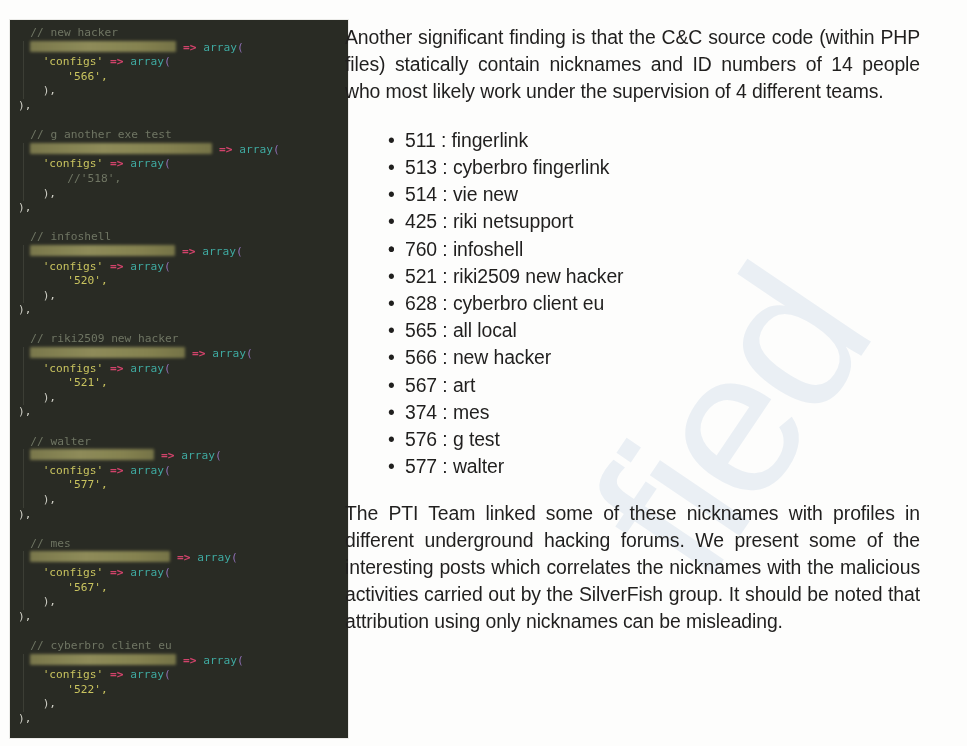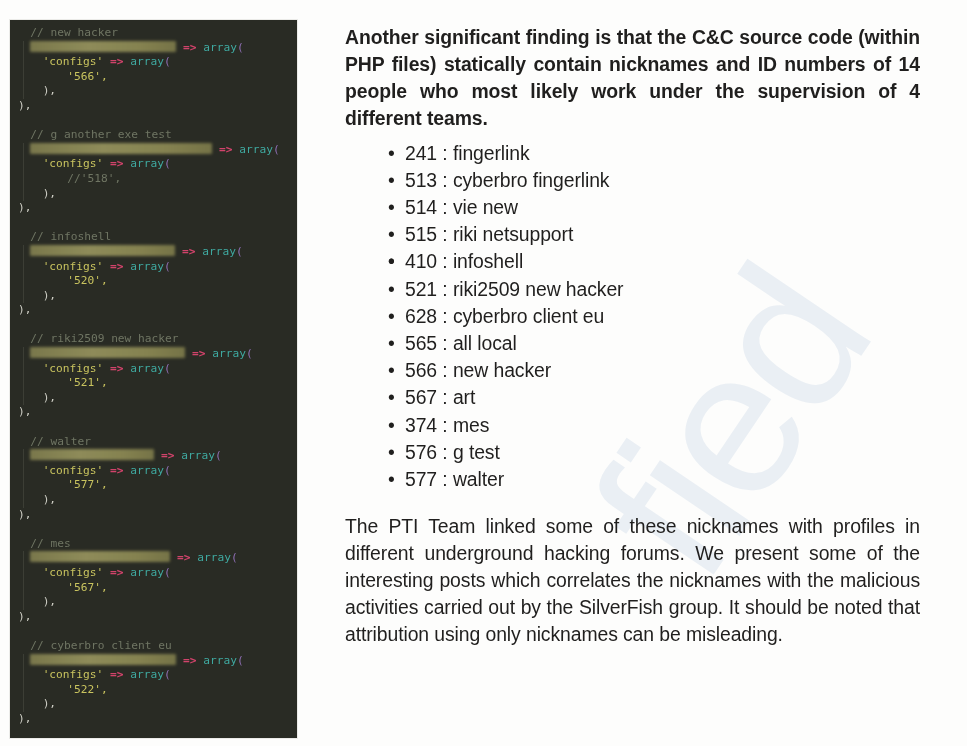--- a/index.html
+++ b/index.html
@@ -48,21 +48,21 @@
     width: 967px;
     height: 746px;
     z-index: 1;
   }
 
   
   #code-panel {
     position: absolute;
     left: 10px;
     top: 20px;
-    width: 287px;
+    width: 338px;
     height: 718px;
     background: #292b24;
     box-sizing: border-box;
     padding: 6px 12px 0 0;
     overflow: hidden;
     box-shadow: 0 0 0 1px #ebebe8;
   }
   .code-block {
     position: relative;
     padding: 0 0 0 8px;
@@ -112,21 +112,21 @@
   }
   .para {
     font-family: "Liberation Sans", sans-serif;
     font-size: 19.4px;
     line-height: 26.9px;
     color: #201f1e;
     text-align: justify;
     margin: 0;
     letter-spacing: -0.1px;
   }
-  #para-intro { margin-bottom: 8px; font-weight: bold; }
+  #para-intro { margin-bottom: 22px; }
   #nick-list {
     list-style: none;
     margin: 0 0 20px 0;
     padding: 0 0 0 43px;
   }
   #nick-list li {
     position: relative;
     font-size: 19.4px;
     line-height: 27.2px;
     color: #201f1e;
@@ -159,26 +159,26 @@
       <div class="code-block"><div class="code-line indent-c"><span class="tok-comment">// riki2509 new hacker</span></div><div class="code-line indent-c"><span class="redaction" style="width: 155px;"></span> <span class="tok-arrow">=&gt;</span> <span class="tok-fn">array</span><span class="tok-paren">(</span></div><div class="code-line indent1"><span class="tok-string">'configs'</span> <span class="tok-arrow">=&gt;</span> <span class="tok-fn">array</span><span class="tok-paren">(</span></div><div class="code-line indent2"><span class="tok-string">'521',</span></div><div class="code-line indent1"><span class="tok-punc">),</span></div><div class="code-line"><span class="tok-punc">),</span></div><div class="code-line">&nbsp;</div><div class="guide" style="top: 14.6px; height: 58.4px;"></div></div>
       <div class="code-block"><div class="code-line indent-c"><span class="tok-comment">// walter</span></div><div class="code-line indent-c"><span class="redaction" style="width: 124px;"></span> <span class="tok-arrow">=&gt;</span> <span class="tok-fn">array</span><span class="tok-paren">(</span></div><div class="code-line indent1"><span class="tok-string">'configs'</span> <span class="tok-arrow">=&gt;</span> <span class="tok-fn">array</span><span class="tok-paren">(</span></div><div class="code-line indent2"><span class="tok-string">'577',</span></div><div class="code-line indent1"><span class="tok-punc">),</span></div><div class="code-line"><span class="tok-punc">),</span></div><div class="code-line">&nbsp;</div><div class="guide" style="top: 14.6px; height: 58.4px;"></div></div>
       <div class="code-block"><div class="code-line indent-c"><span class="tok-comment">// mes</span></div><div class="code-line indent-c"><span class="redaction" style="width: 140px;"></span> <span class="tok-arrow">=&gt;</span> <span class="tok-fn">array</span><span class="tok-paren">(</span></div><div class="code-line indent1"><span class="tok-string">'configs'</span> <span class="tok-arrow">=&gt;</span> <span class="tok-fn">array</span><span class="tok-paren">(</span></div><div class="code-line indent2"><span class="tok-string">'567',</span></div><div class="code-line indent1"><span class="tok-punc">),</span></div><div class="code-line"><span class="tok-punc">),</span></div><div class="code-line">&nbsp;</div><div class="guide" style="top: 14.6px; height: 58.4px;"></div></div>
       <div class="code-block"><div class="code-line indent-c"><span class="tok-comment">// cyberbro client eu</span></div><div class="code-line indent-c"><span class="redaction" style="width: 146px;"></span> <span class="tok-arrow">=&gt;</span> <span class="tok-fn">array</span><span class="tok-paren">(</span></div><div class="code-line indent1"><span class="tok-string">'configs'</span> <span class="tok-arrow">=&gt;</span> <span class="tok-fn">array</span><span class="tok-paren">(</span></div><div class="code-line indent2"><span class="tok-string">'522',</span></div><div class="code-line indent1"><span class="tok-punc">),</span></div><div class="code-line"><span class="tok-punc">),</span></div><div class="code-line">&nbsp;</div><div class="guide" style="top: 14.6px; height: 58.4px;"></div></div>
     </div>
 
   <div id="content">
     <p class="para" id="para-intro">Another significant finding is that the C&amp;C source code (within PHP files) statically contain nicknames and ID numbers of 14 people who most likely work under the supervision of 4 different teams.</p>
 
     <ul id="nick-list">
-        <li><span class="bullet">•</span><span>241 : fingerlink</span></li>
+        <li><span class="bullet">•</span><span>511 : fingerlink</span></li>
         <li><span class="bullet">•</span><span>513 : cyberbro fingerlink</span></li>
         <li><span class="bullet">•</span><span>514 : vie new</span></li>
-        <li><span class="bullet">•</span><span>515 : riki netsupport</span></li>
+        <li><span class="bullet">•</span><span>425 : riki netsupport</span></li>
         <li><span class="bullet">•</span></li>
-        <li><span class="bullet">•</span><span>410 : infoshell</span></li>
+        <li><span class="bullet">•</span><span>760 : infoshell</span></li>
         <li><span class="bullet">•</span><span>521 : riki2509 new hacker</span></li>
         <li><span class="bullet">•</span><span>628 : cyberbro client eu</span></li>
         <li><span class="bullet">•</span><span>565 : all local</span></li>
         <li><span class="bullet">•</span><span>566 : new hacker</span></li>
         <li><span class="bullet">•</span><span>567 : art</span></li>
         <li><span class="bullet">•</span><span>374 : mes</span></li>
         <li><span class="bullet">•</span><span>576 : g test</span></li>
         <li><span class="bullet">•</span><span>577 : walter</span></li>
       </ul>
 

